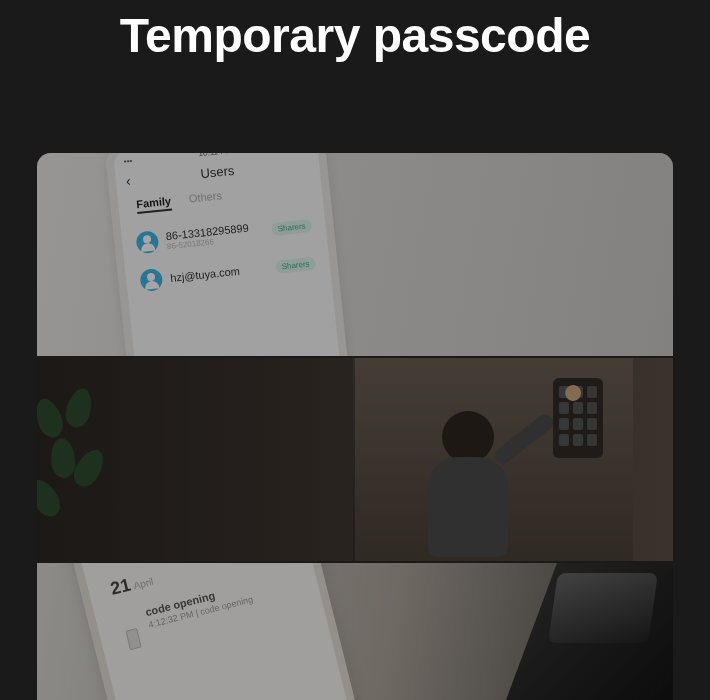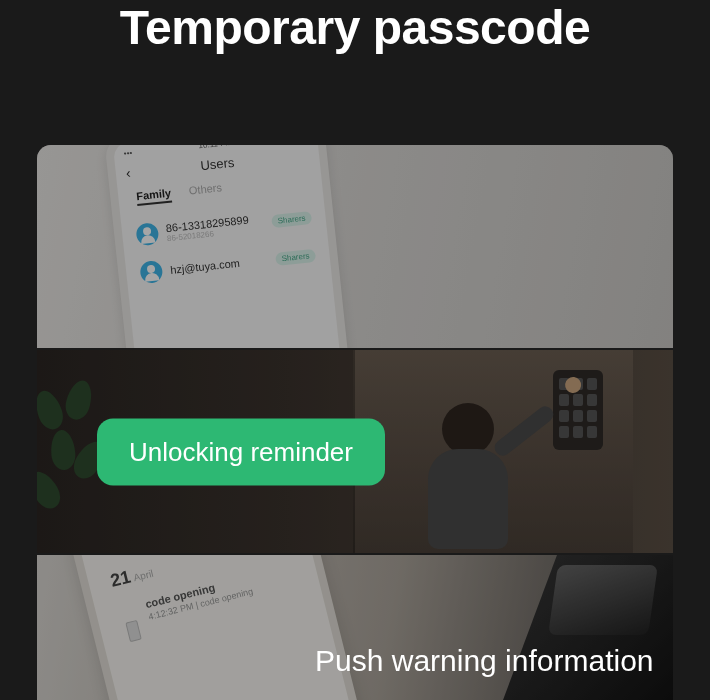--- a/index.html
+++ b/index.html
@@ -9,20 +9,21 @@
     background: #1a1a1a;
     font-family: -apple-system, BlinkMacSystemFont, "Segoe UI", Arial, sans-serif;
     overflow: hidden;
     position: relative;
   }
   .page-title {
     color: #ffffff;
     font-size: 48px;
     font-weight: 700;
     text-align: center;
+    padding-top: 8px;
     padding-bottom: 90px;
     letter-spacing: -0.5px;
   }
   .cards {
     padding: 0 37px;
   }
   .card {
     position: relative;
     height: 203px;
     border-radius: 0;
@@ -353,35 +354,33 @@
         </div>
     </div>
     <div class="plant">
       <div class="leaf" style="left:10px; top:10px; transform:rotate(-20deg);"></div>
       <div class="leaf" style="left:40px; top:0px; transform:rotate(15deg);"></div>
       <div class="leaf" style="left:24px; top:50px; transform:rotate(-5deg);"></div>
       <div class="leaf" style="left:50px; top:60px; transform:rotate(30deg);"></div>
       <div class="leaf" style="left:6px; top:90px; transform:rotate(-30deg);"></div>
     </div>
     <div class="card-overlay-dark"></div>
-    <div class="pill">Unlocking reminder</div>
   </div>
 
   <div class="card card-push">
     <div class="phone-mock-3">
       <span class="p3-back">‹</span>
       <div class="p3-date">
         <span>21</span><small>April</small>
       </div>
       <div class="p3-icon"></div>
       <div class="p3-event">
         <div class="p3-event-title">code opening</div>
         <div class="p3-event-sub">4:12:32 PM | code opening</div>
       </div>
     </div>
     <div class="car">
       <div class="car-window"></div>
     </div>
     <div class="card-overlay-dark"></div>
-    <div class="card-label-center">Push warning information</div>
   </div>
 
 </div>
 
 </body></html>

